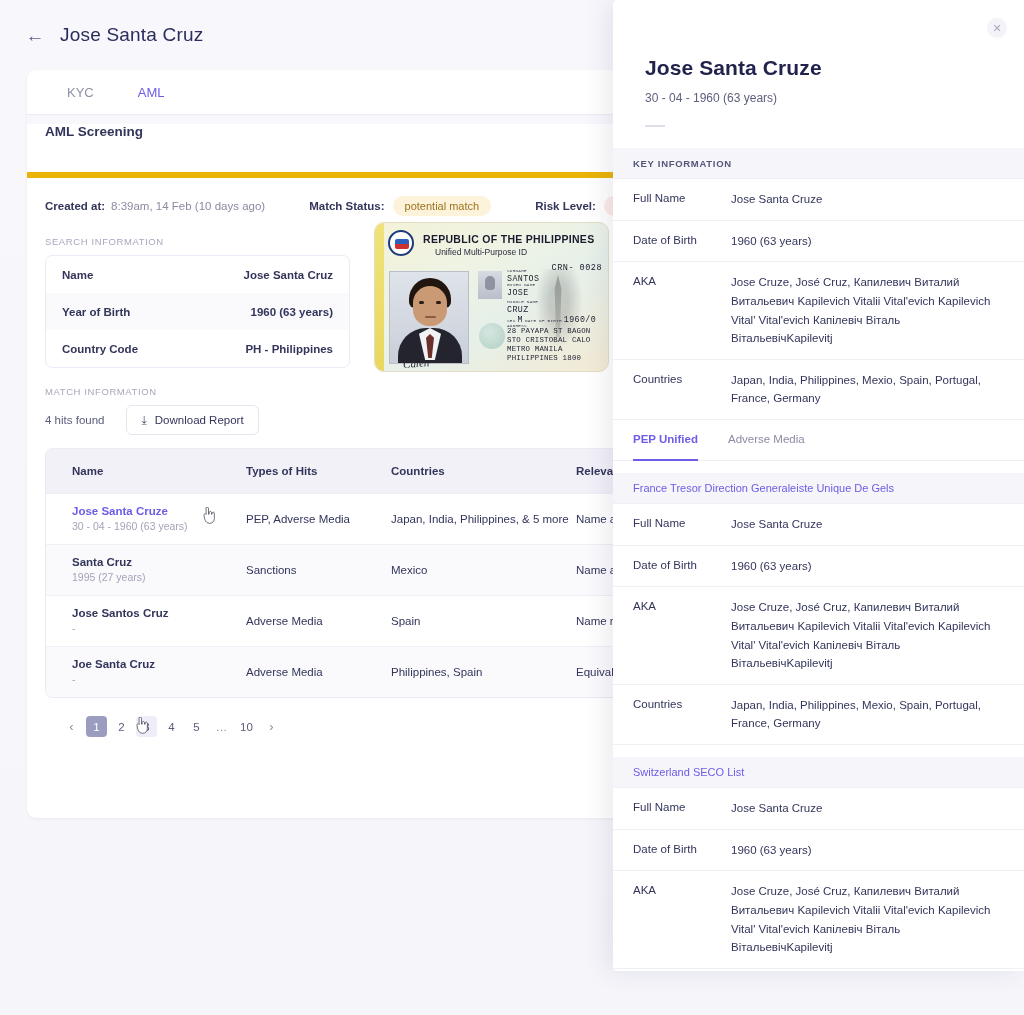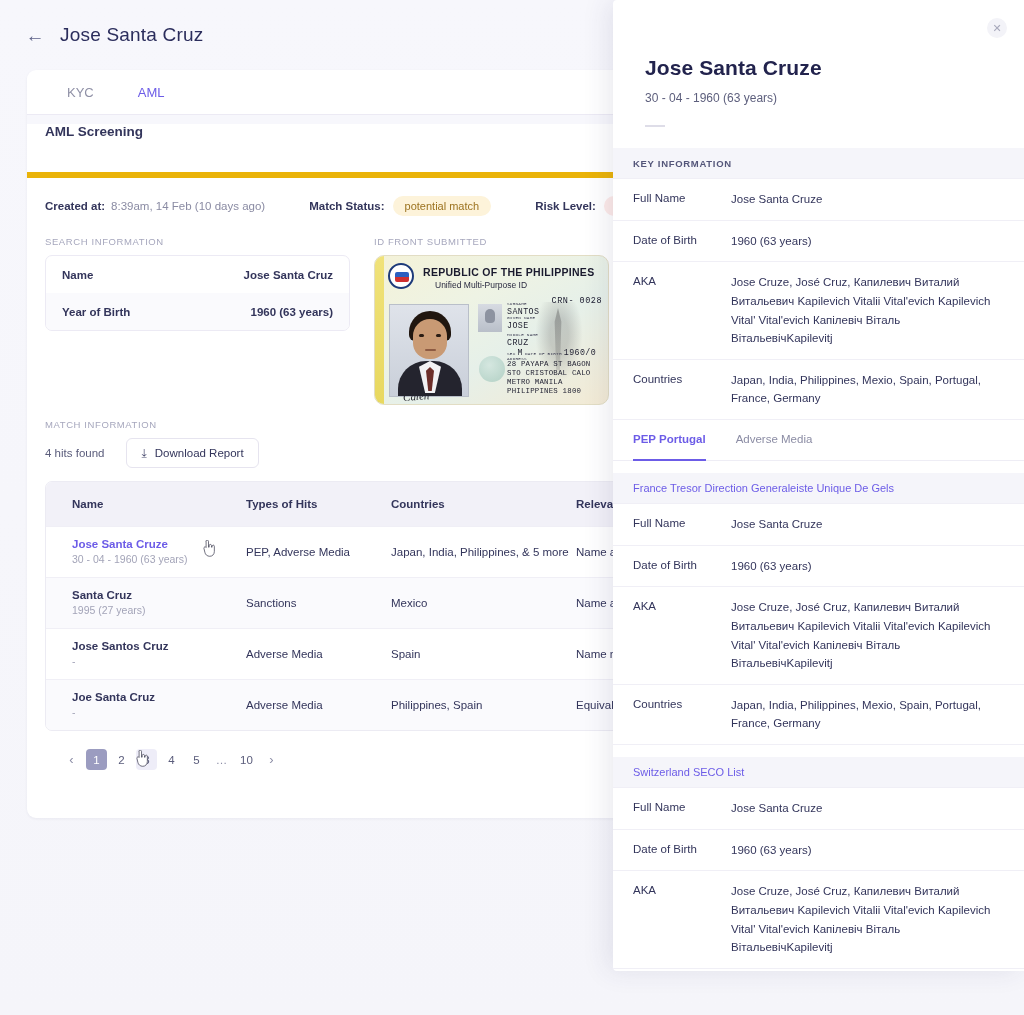--- a/index.html
+++ b/index.html
@@ -355,25 +355,28 @@
         <div class="subhead">SEARCH INFORMATION</div>
         <div class="info-table">
           <div class="info-row">
             <span class="info-key">Name</span>
             <span class="info-val">Jose Santa Cruz</span>
           </div>
           <div class="info-row">
             <span class="info-key">Year of Birth</span>
             <span class="info-val">1960 (63 years)</span>
           </div>
+          <div class="info-row">
+            <span class="info-key">Country Code</span>
+            <span class="info-val">PH - Philippines</span>
+          </div>
         </div>
       </div>
 
       <div class="col-right">
-        <div class="subhead">ID FRONT SUBMITTED</div>
         <div class="idcard">
           <div class="id-yellow-l"></div>
           <div class="id-watermark"></div>
           <div class="id-wm-tower"></div>
           <div class="id-globe"></div>
           <div class="id-seal"></div>
           <div class="id-title">REPUBLIC OF THE PHILIPPINES</div>
           <div class="id-sub">Unified Multi-Purpose ID</div>
           <div class="id-crn">CRN- 0028</div>
           <div class="id-photo">
@@ -514,21 +517,21 @@
           <div class="kv-k">AKA</div>
           <div class="kv-v">Jose Cruze, José Cruz, Капилевич Виталий Витальевич Kapilevich Vitalii Vital'evich Kapilevich Vital' Vital'evich Капілевіч Віталь ВітальевічKapilevitj</div>
         </div>
         <div class="kv-row">
           <div class="kv-k">Countries</div>
           <div class="kv-v">Japan, India, Philippines, Mexio, Spain, Portugal, France, Germany</div>
         </div>
       </div>
 
       <div class="dr-tabs">
-        <div class="dr-tab active">PEP Portugal</div>
+        <div class="dr-tab active">PEP Unified</div>
         <div class="dr-tab">Adverse Media</div>
       </div>
 
       <div class="listing-block">
         <div class="listing-head">France Tresor Direction Generaleiste Unique De Gels</div>
         <div class="kv-table">
           <div class="kv-row">
             <div class="kv-k">Full Name</div>
             <div class="kv-v">Jose Santa Cruze</div>
           </div>

